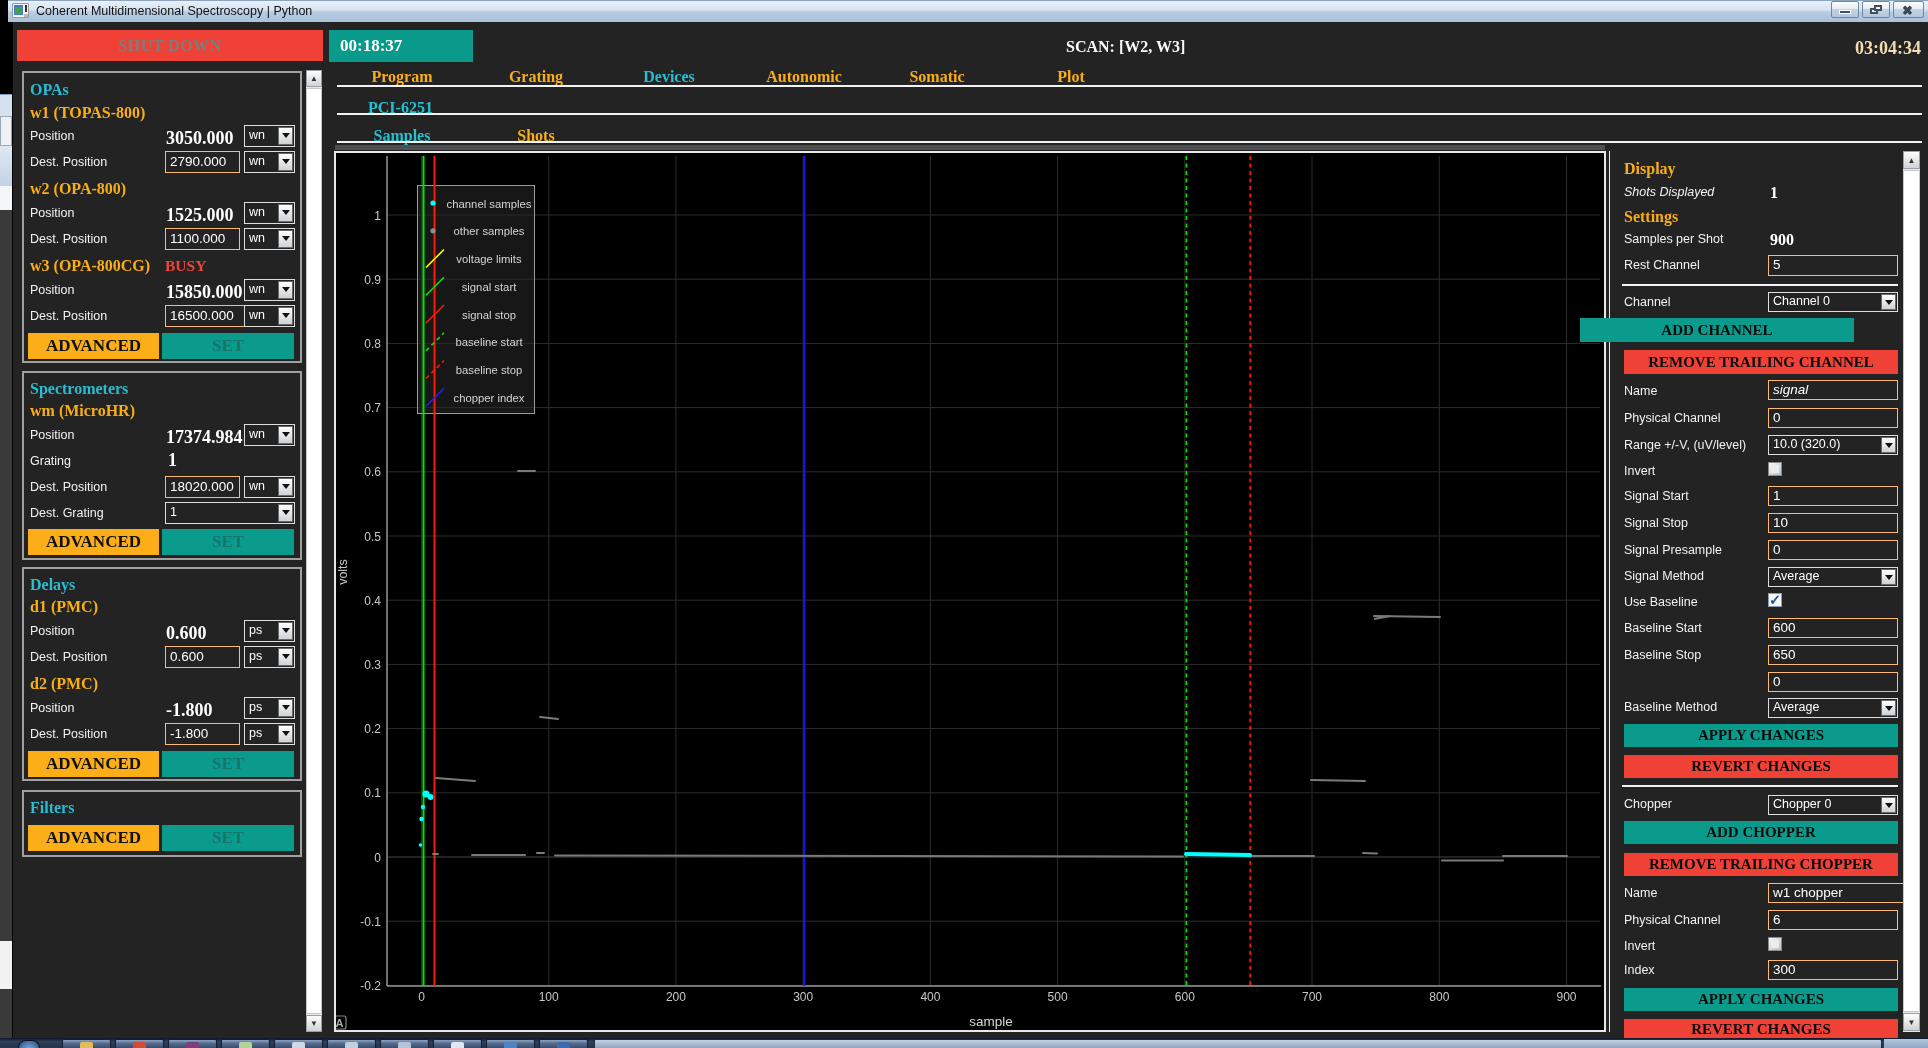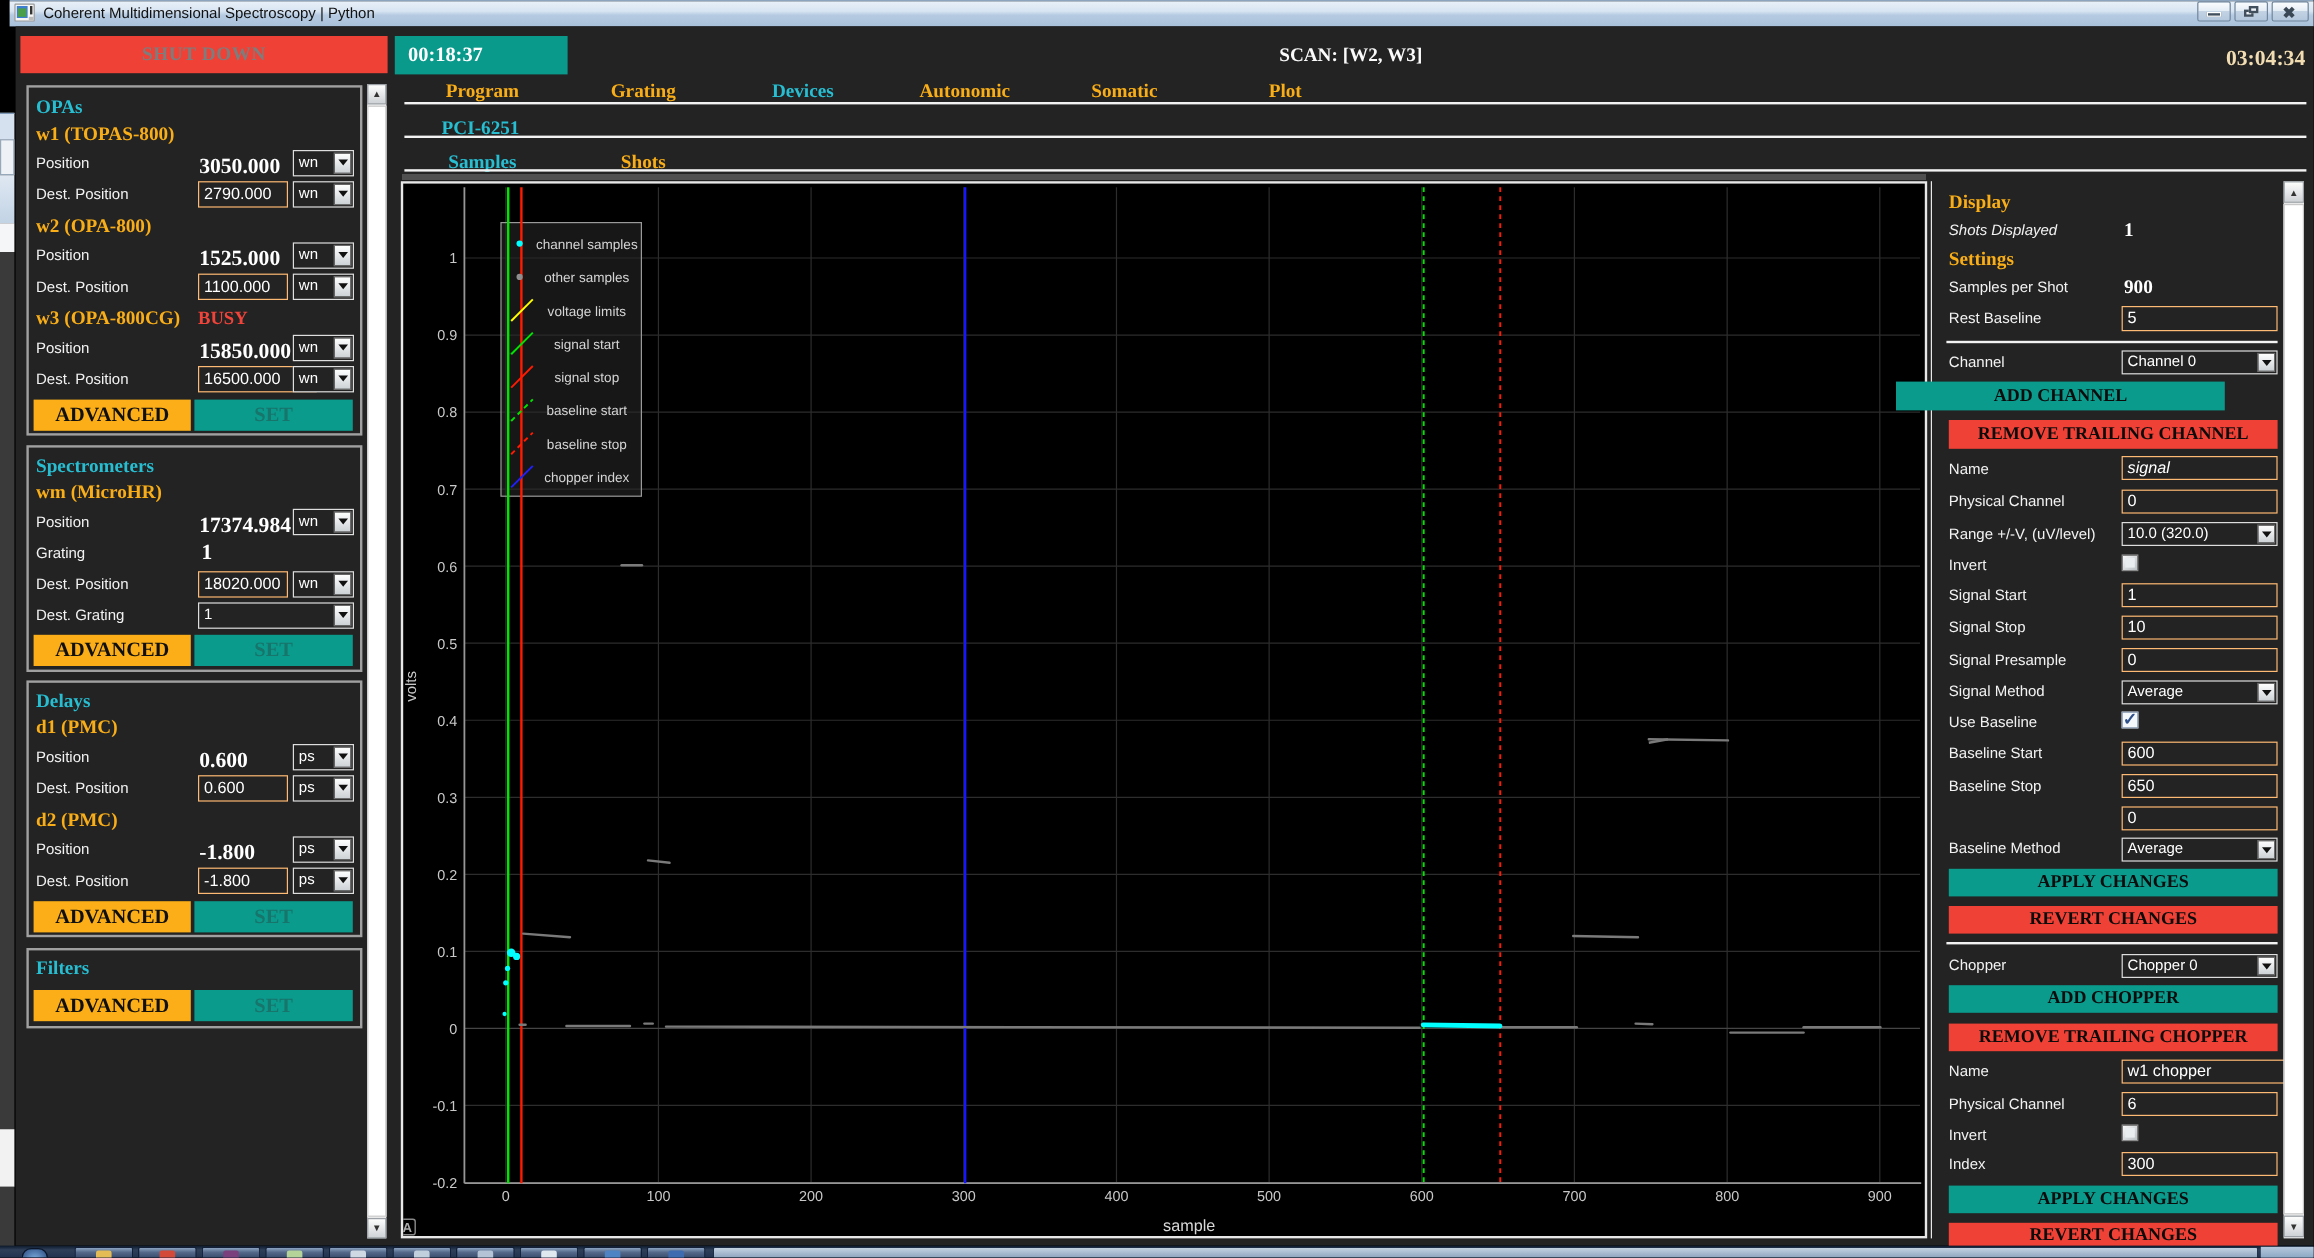--- a/index.html
+++ b/index.html
@@ -228,21 +228,21 @@
     <line x1="426" y1="406.2" x2="444" y2="388.2" stroke="#2020ff" stroke-width="1.6"></line>
     <text x="489" y="401.8" fill="#d4d4d4" font-size="11.3" text-anchor="middle" font-family="Liberation Sans">chopper index</text>
   </svg>
 <div class="ab" style="left:1608.5px;top:151px;width:1.5px;height:881px;background:#e8e8e8;"></div>
 <div class="hamber" style="left:1624px;top:160px;">Display</div>
 <div class="lbl" style="left:1624px;top:185px;font-style:italic;">Shots Displayed</div>
 <div class="bval" style="left:1770px;top:184px;">1</div>
 <div class="hamber" style="left:1624px;top:208px;">Settings</div>
 <div class="lbl" style="left:1624px;top:232px;">Samples per Shot</div>
 <div class="bval" style="left:1770px;top:231px;">900</div>
-<div class="lbl" style="left:1624px;top:258px;">Rest Baseline</div>
+<div class="lbl" style="left:1624px;top:258px;">Rest Channel</div>
 <div class="inp" style="left:1768px;top:255px;width:130px;height:21px;line-height:18px;">5</div>
 <div class="sep" style="left:1622px;top:284px;width:276px;"></div>
 <div class="lbl" style="left:1624px;top:295px;">Channel</div>
 <div class="combo" style="left:1768px;top:292px;width:130px;height:20px;line-height:17px;">Channel 0<span class="arr"></span></div>
 <div class="btn" style="left:1580px;top:318px;width:274px;height:24px;background:#0b9b8d;color:#0c0c0c;font-size:15px;">ADD CHANNEL</div>
 <div class="btn" style="left:1624px;top:350px;width:274px;height:24px;background:#ef4136;color:#0c0c0c;font-size:15px;">REMOVE TRAILING CHANNEL</div>
 <div class="lbl" style="left:1624px;top:384px;">Name</div>
 <div class="inp" style="left:1768px;top:380px;width:130px;height:20px;line-height:17px;font-style:italic;">signal</div>
 <div class="lbl" style="left:1624px;top:411px;">Physical Channel</div>
 <div class="inp" style="left:1768px;top:408px;width:130px;height:20px;line-height:17px;">0</div>

